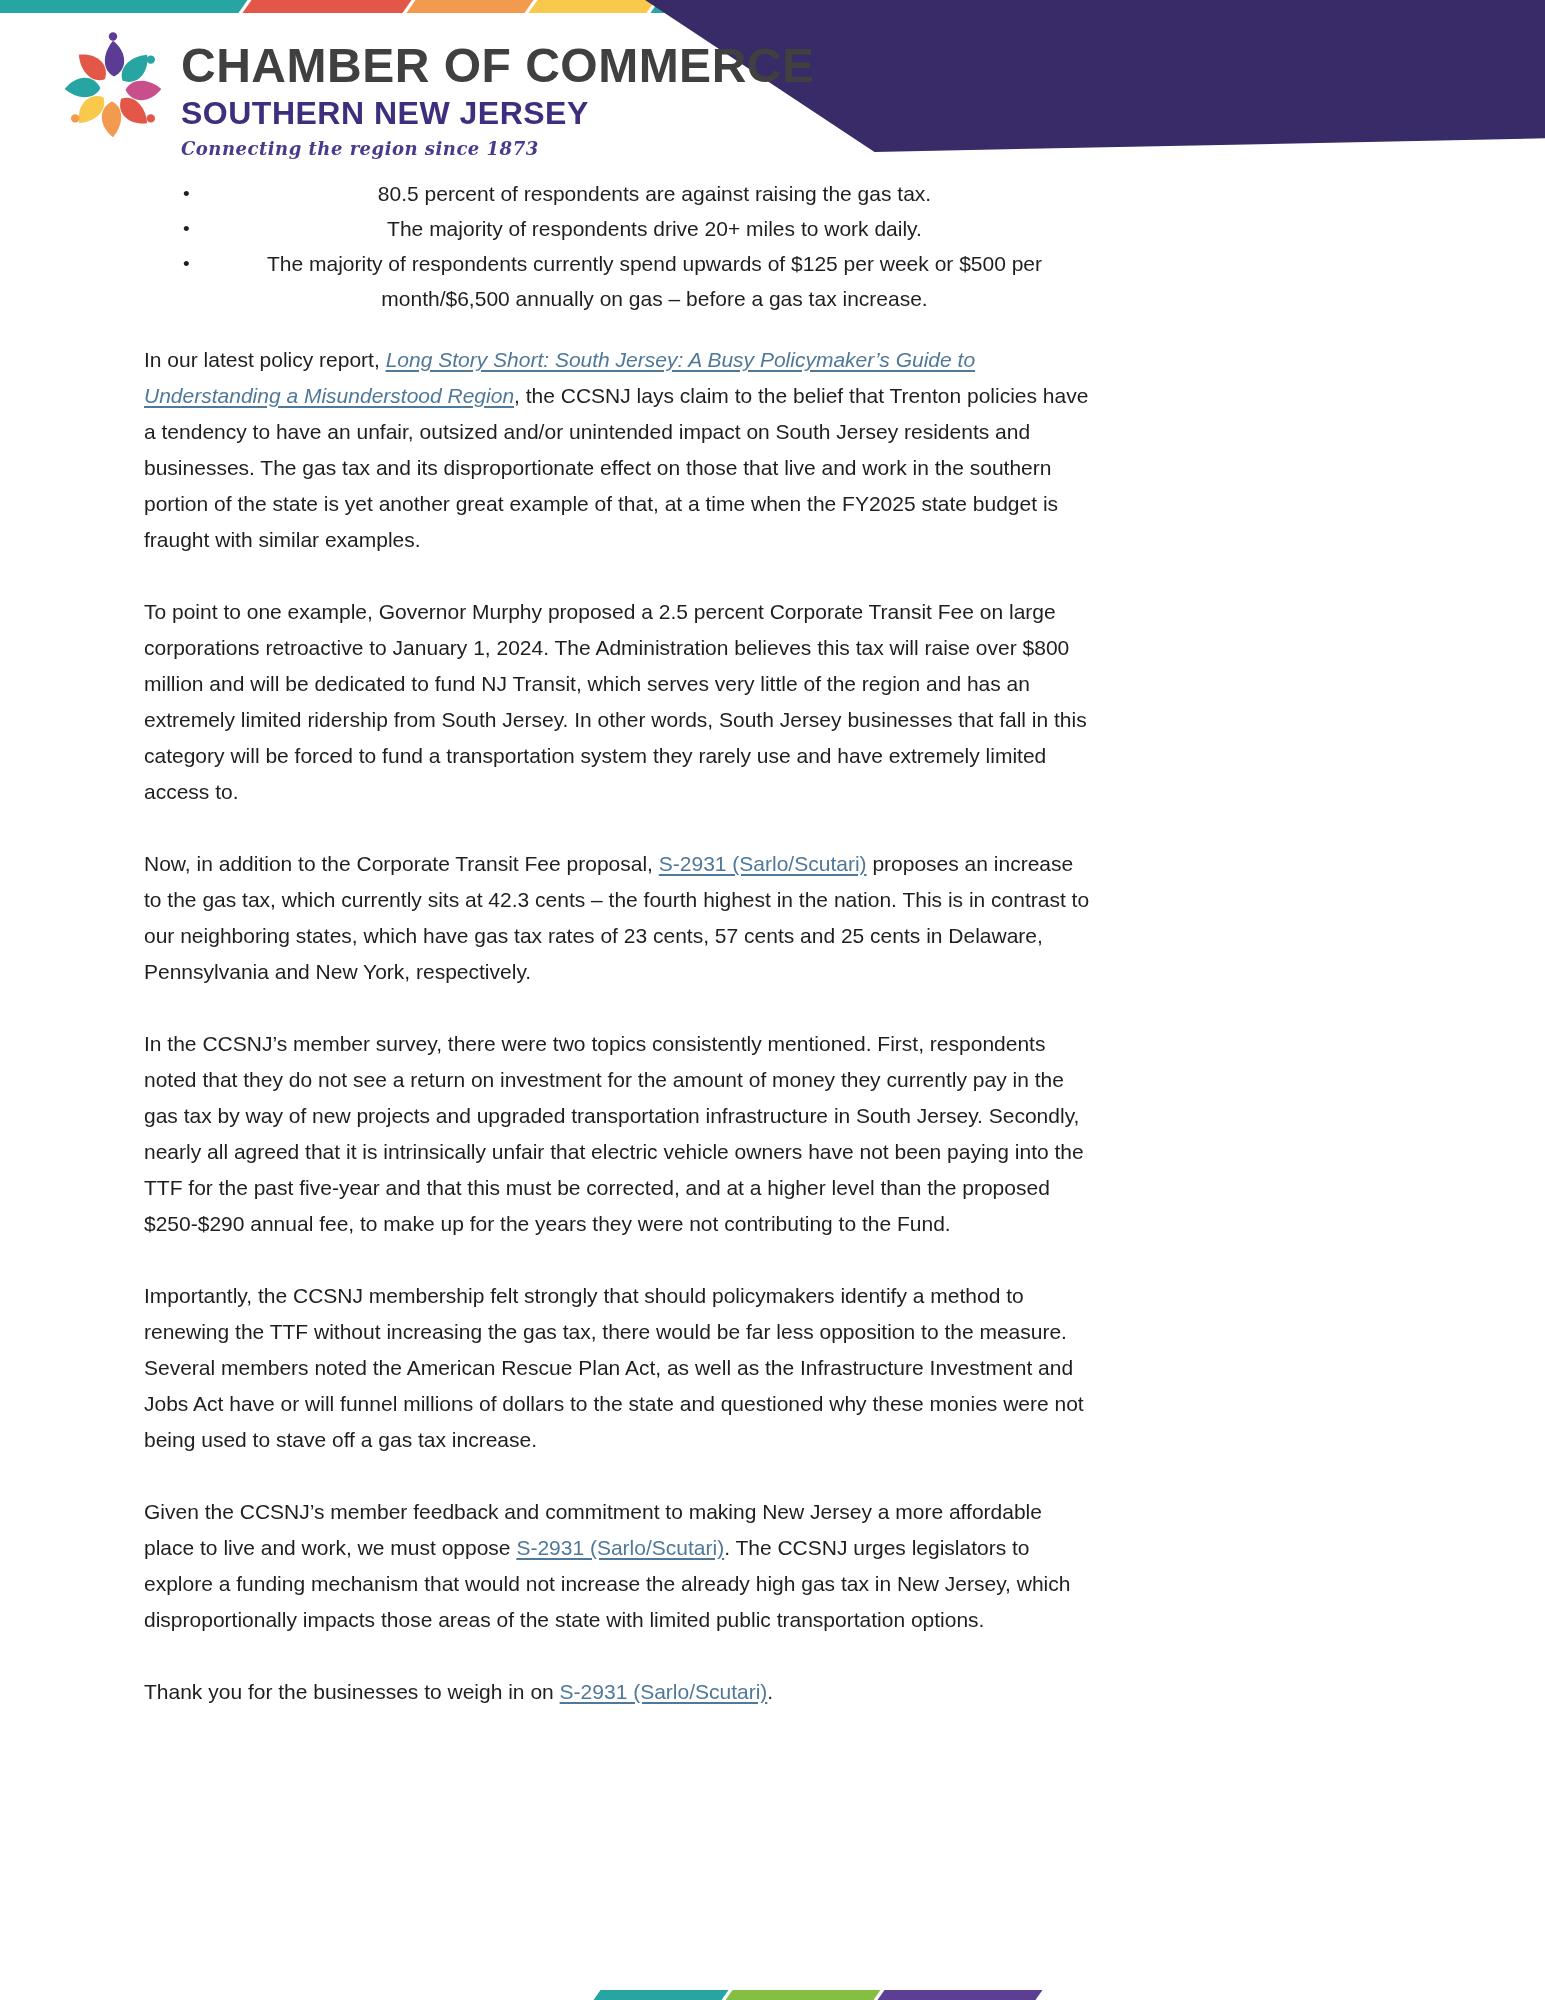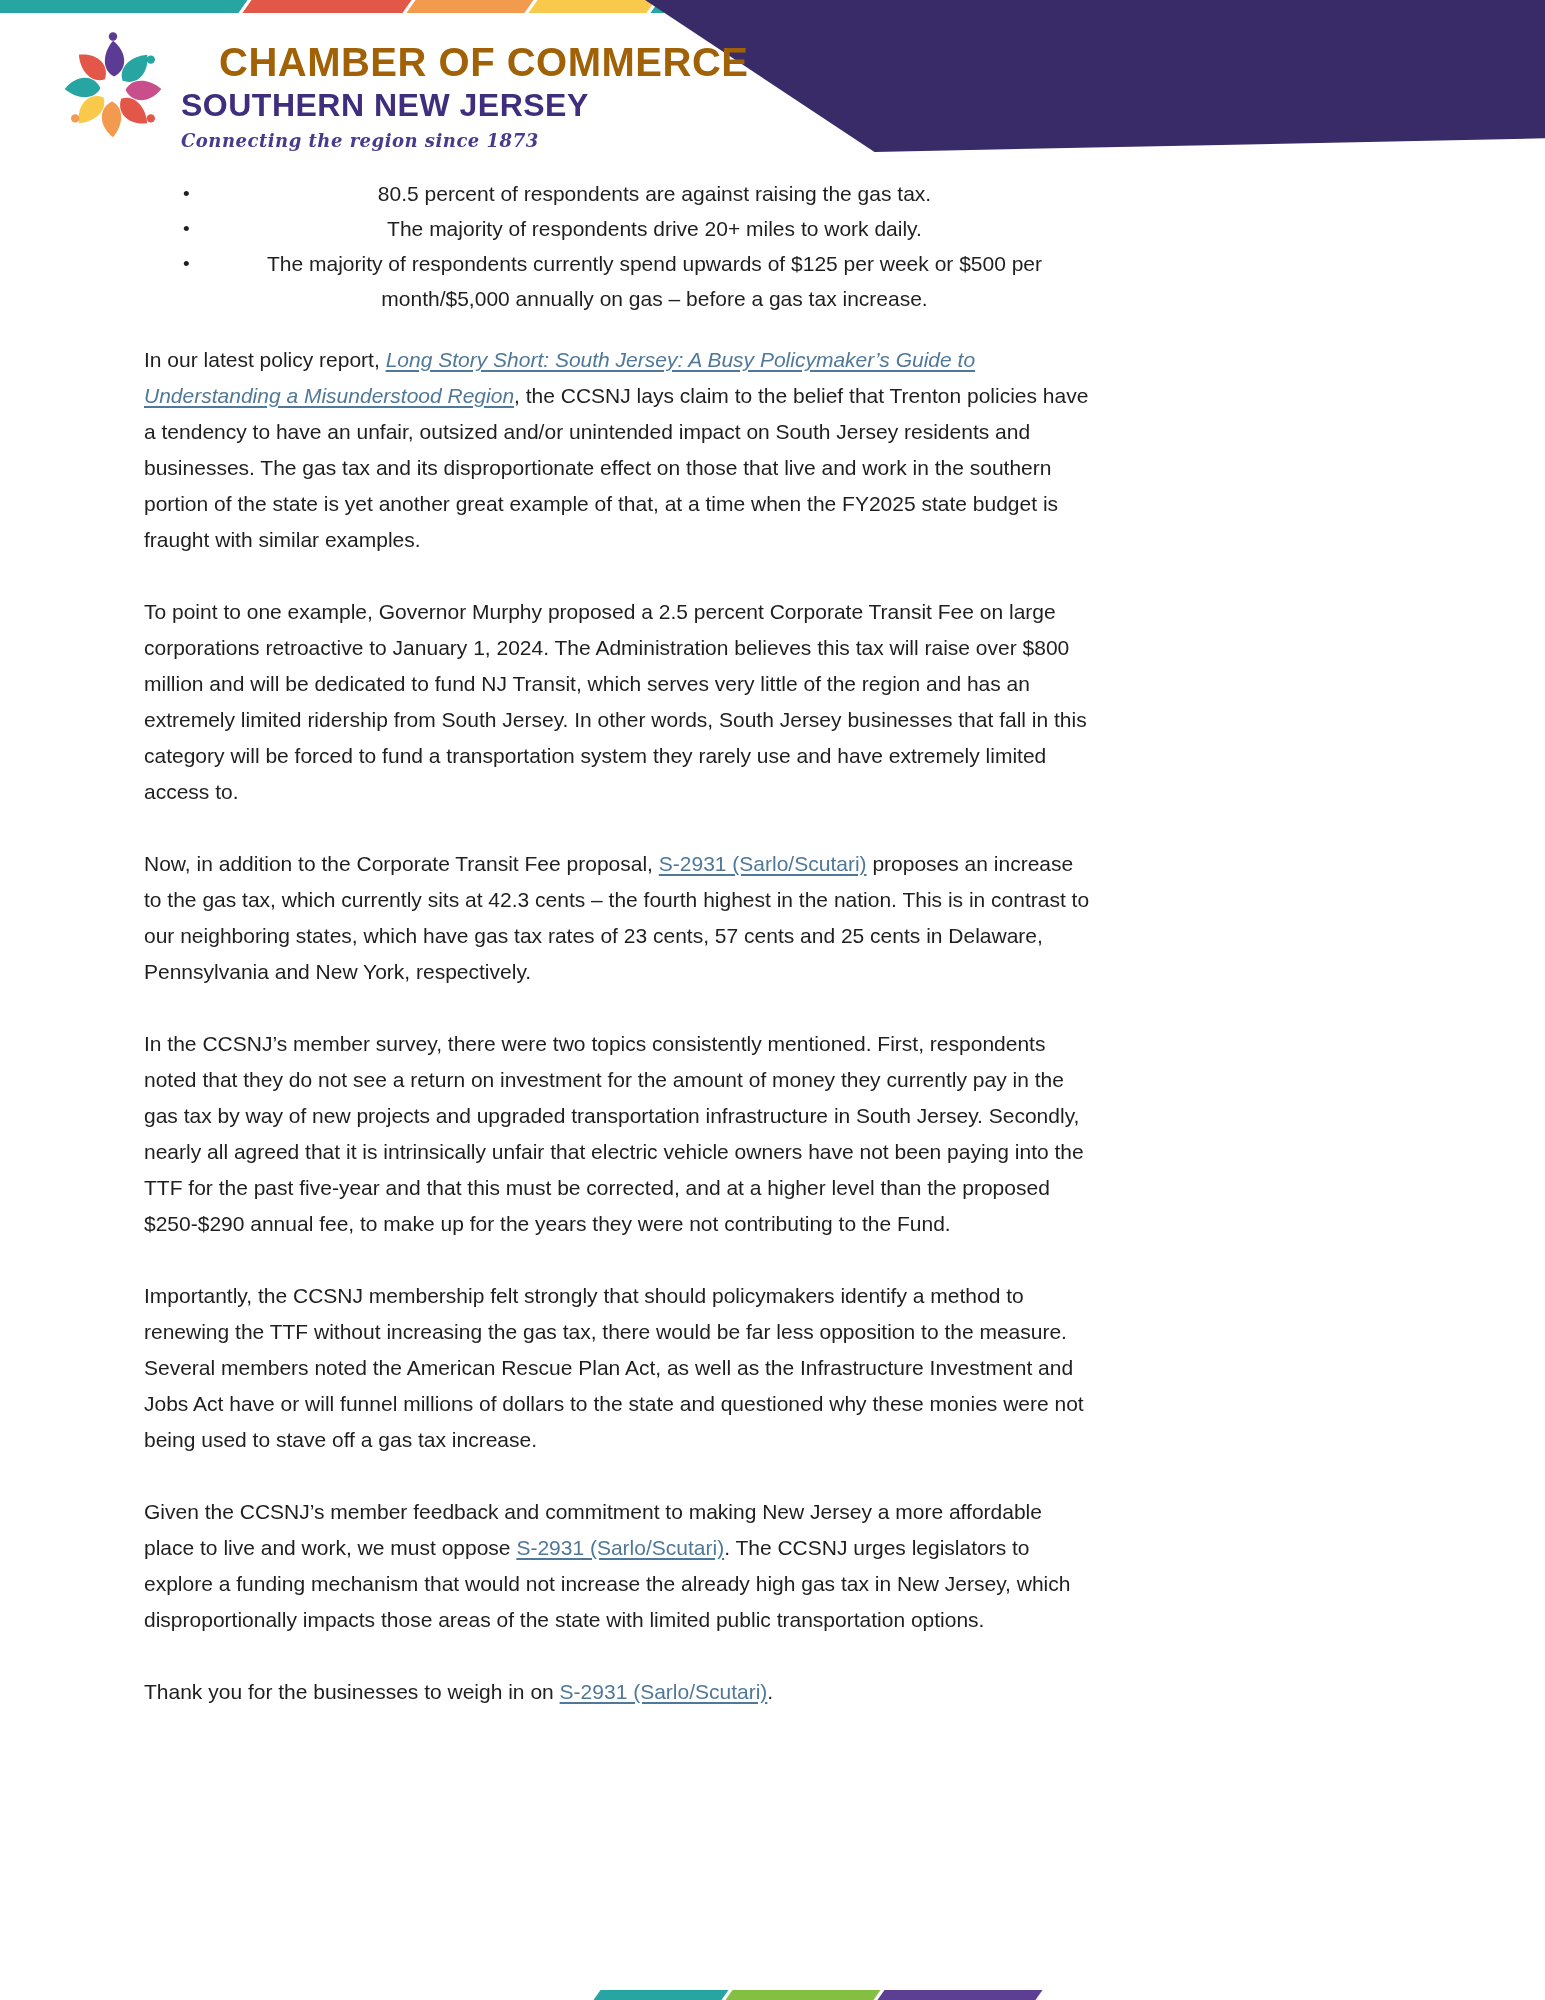--- a/index.html
+++ b/index.html
@@ -37,22 +37,22 @@
     z-index: 2;
   }
 
   
   .logo {
     position: absolute; left: 50px; top: 26px;
     width: 126px; height: 126px; z-index: 3;
   }
   .brand { position: absolute; left: 181px; top: 42px; z-index: 3; }
   .brand-line1 {
-    font-size: 40px; font-weight: bold; color: #a16207;
-    letter-spacing: 0.5px; line-height: 1; margin-left: 38px;
+    font-size: 48px; font-weight: bold; color: #404040;
+    letter-spacing: 0.5px; line-height: 1;
   }
   .brand-line2 {
     font-size: 32px; font-weight: bold; color: #3f2d7d;
     letter-spacing: 0.5px; line-height: 1; margin-top: 7px;
   }
   .brand-tagline {
     font-family: "DejaVu Serif", serif; font-style: italic; font-weight: bold;
     font-size: 18px; color: #4a3a8e; margin-top: 9px; letter-spacing: 0.5px;
   }
 
@@ -130,21 +130,21 @@
         <li>
           <span class="bullet-marker">•</span>
           <span class="bullet-text">80.5 percent of respondents are against raising the gas tax.</span>
         </li>
         <li>
           <span class="bullet-marker">•</span>
           <span class="bullet-text">The majority of respondents drive 20+ miles to work daily.</span>
         </li>
         <li>
           <span class="bullet-marker">•</span>
-          <span class="bullet-text">The majority of respondents currently spend upwards of $125 per week or $500 per month/$5,000 annually on gas – before a gas tax increase.</span>
+          <span class="bullet-text">The majority of respondents currently spend upwards of $125 per week or $500 per month/$6,500 annually on gas – before a gas tax increase.</span>
         </li>
       </ul>
     <div>
         <p class="para"><span>In our latest policy report, </span><a href="#" class="doc-link italic">Long Story Short: South Jersey: A Busy Policymaker’s Guide to Understanding a Misunderstood Region</a><span>, the CCSNJ lays claim to the belief that Trenton policies have a tendency to have an unfair, outsized and/or unintended impact on South Jersey residents and businesses. The gas tax and its disproportionate effect on those that live and work in the southern portion of the state is yet another great example of that, at a time when the FY2025 state budget is fraught with similar examples.</span></p>
         <p class="para"><span>To point to one example, Governor Murphy proposed a 2.5 percent Corporate Transit Fee on large corporations retroactive to January 1, 2024. The Administration believes this tax will raise over $800 million and will be dedicated to fund NJ Transit, which serves very little of the region and has an extremely limited ridership from South Jersey. In other words, South Jersey businesses that fall in this category will be forced to fund a transportation system they rarely use and have extremely limited access to.</span></p>
         <p class="para"><span>Now, in addition to the Corporate Transit Fee proposal, </span><a href="#" class="doc-link">S-2931 (Sarlo/Scutari)</a><span> proposes an increase to the gas tax, which currently sits at 42.3 cents – the fourth highest in the nation. This is in contrast to our neighboring states, which have gas tax rates of 23 cents, 57 cents and 25 cents in Delaware, Pennsylvania and New York, respectively.</span></p>
         <p class="para"><span>In the CCSNJ’s member survey, there were two topics consistently mentioned. First, respondents noted that they do not see a return on investment for the amount of money they currently pay in the gas tax by way of new projects and upgraded transportation infrastructure in South Jersey. Secondly, nearly all agreed that it is intrinsically unfair that electric vehicle owners have not been paying into the TTF for the past five-year and that this must be corrected, and at a higher level than the proposed $250-$290 annual fee, to make up for the years they were not contributing to the Fund.</span></p>
         <p class="para"><span>Importantly, the CCSNJ membership felt strongly that should policymakers identify a method to renewing the TTF without increasing the gas tax, there would be far less opposition to the measure. Several members noted the American Rescue Plan Act, as well as the Infrastructure Investment and Jobs Act have or will funnel millions of dollars to the state and questioned why these monies were not being used to stave off a gas tax increase.</span></p>
         <p class="para"><span>Given the CCSNJ’s member feedback and commitment to making New Jersey a more affordable place to live and work, we must oppose </span><a href="#" class="doc-link">S-2931 (Sarlo/Scutari)</a><span>. The CCSNJ urges legislators to explore a funding mechanism that would not increase the already high gas tax in New Jersey, which disproportionally impacts those areas of the state with limited public transportation options.</span></p>
         <p class="para"><span>Thank you for the businesses to weigh in on </span><a href="#" class="doc-link">S-2931 (Sarlo/Scutari)</a><span>.</span></p>

